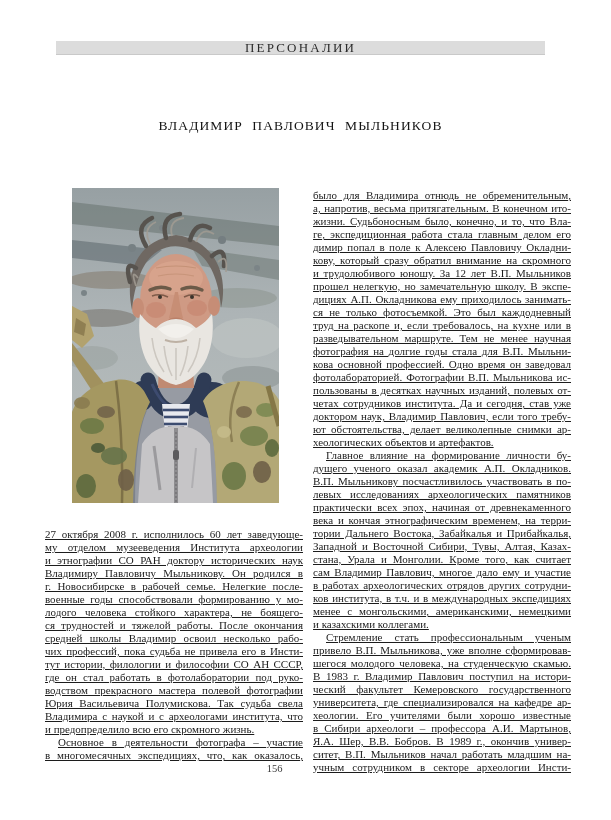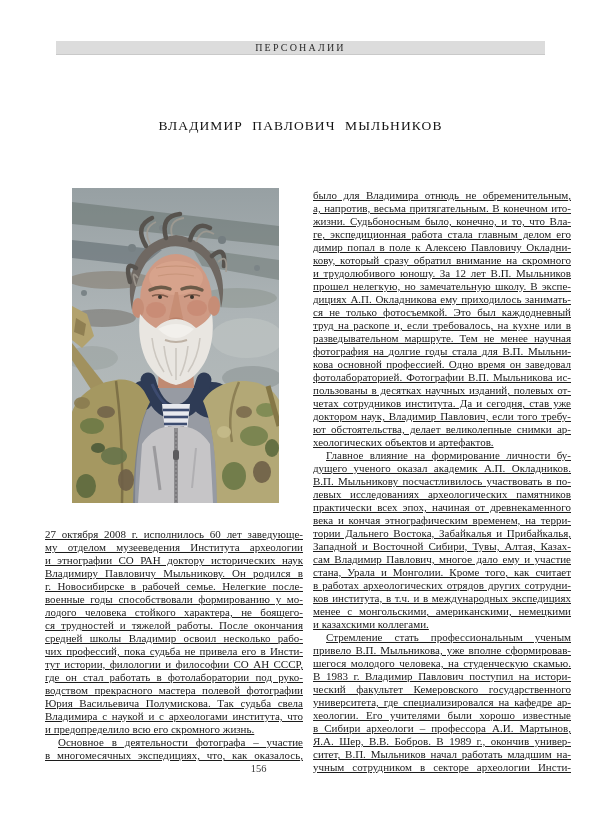--- a/index.html
+++ b/index.html
@@ -3,38 +3,38 @@
 <meta charset="utf-8">
 <style>
   html,body { margin:0; padding:0; background:#ffffff; }
   .page {
     position:relative; width:611px; height:820px; background:#ffffff;
     font-family:"Liberation Serif", serif; overflow:hidden; color:#1c1c1c;
   }
   .band {
     position:absolute; left:56px; top:41px; width:489px; height:13px;
     background:#dcdcdc; border-bottom:1px solid #c9c9c9;
-    text-align:center; font-size:10px; line-height:13px;
+    text-align:center; font-size:13px; line-height:13px;
     letter-spacing:2.2px; color:#2b2b2b;
   }
   .title {
     position:absolute; left:56px; top:118px; width:489px; margin:0;
     text-align:center; font-size:13.5px; font-weight:normal;
     letter-spacing:1.1px; word-spacing:5px; color:#141414;
   }
   .photo { position:absolute; left:72px; top:188px; width:207px; height:315px; margin:0; }
   .photo svg { display:block; }
   .col { position:absolute; width:258px; font-size:11px; line-height:13px;text-decoration:underline; }
   .col-left  { left:45px;  top:528px; }
   .col-right { left:313px; top:189px; }
   .line { text-align:justify; text-align-last:justify; white-space:normal; }
   .line.end { text-align-last:left; }
   .line.indent { text-indent:13px; }
   .pagenum {
-    position:absolute; left:0; top:763px; width:517px;
+    position:absolute; left:16px; top:763px; width:517px;
     text-align:center; font-size:10.5px; color:#3a3a3a;
   }
 </style>
 </head>
 <body>
 
 <div class="page">
 
   <div class="band">
     <span>ПЕРСОНАЛИИ</span>
@@ -223,22 +223,22 @@
       <div class="line">ют обстоятельства, делает великолепные снимки ар-</div>
       <div class="line end">хеологических объектов и артефактов.</div>
       <div class="line indent">Главное влияние на формирование личности бу-</div>
       <div class="line">дущего ученого оказал академик А.П. Окладников.</div>
       <div class="line">В.П. Мыльникову посчастливилось участвовать в по-</div>
       <div class="line">левых исследованиях археологических памятников</div>
       <div class="line">практически всех эпох, начиная от древнекаменного</div>
       <div class="line">века и кончая этнографическим временем, на терри-</div>
       <div class="line">тории Дальнего Востока, Забайкалья и Прибайкалья,</div>
       <div class="line">Западной и Восточной Сибири, Тувы, Алтая, Казах-</div>
+      <div class="line">стана, Урала и Монголии. Кроме того, как считает</div>
       <div class="line">сам Владимир Павлович, многое дало ему и участие</div>
-      <div class="line">стана, Урала и Монголии. Кроме того, как считает</div>
       <div class="line">в работах археологических отрядов других сотрудни-</div>
       <div class="line">ков института, в т.ч. и в международных экспедициях</div>
       <div class="line">менее с монгольскими, американскими, немецкими</div>
       <div class="line end">и казахскими коллегами.</div>
       <div class="line indent">Стремление стать профессиональным ученым</div>
       <div class="line">привело В.П. Мыльникова, уже вполне сформировав-</div>
       <div class="line">шегося молодого человека, на студенческую скамью.</div>
       <div class="line">В 1983 г. Владимир Павлович поступил на истори-</div>
       <div class="line">ческий факультет Кемеровского государственного</div>
       <div class="line">университета, где специализировался на кафедре ар-</div>

